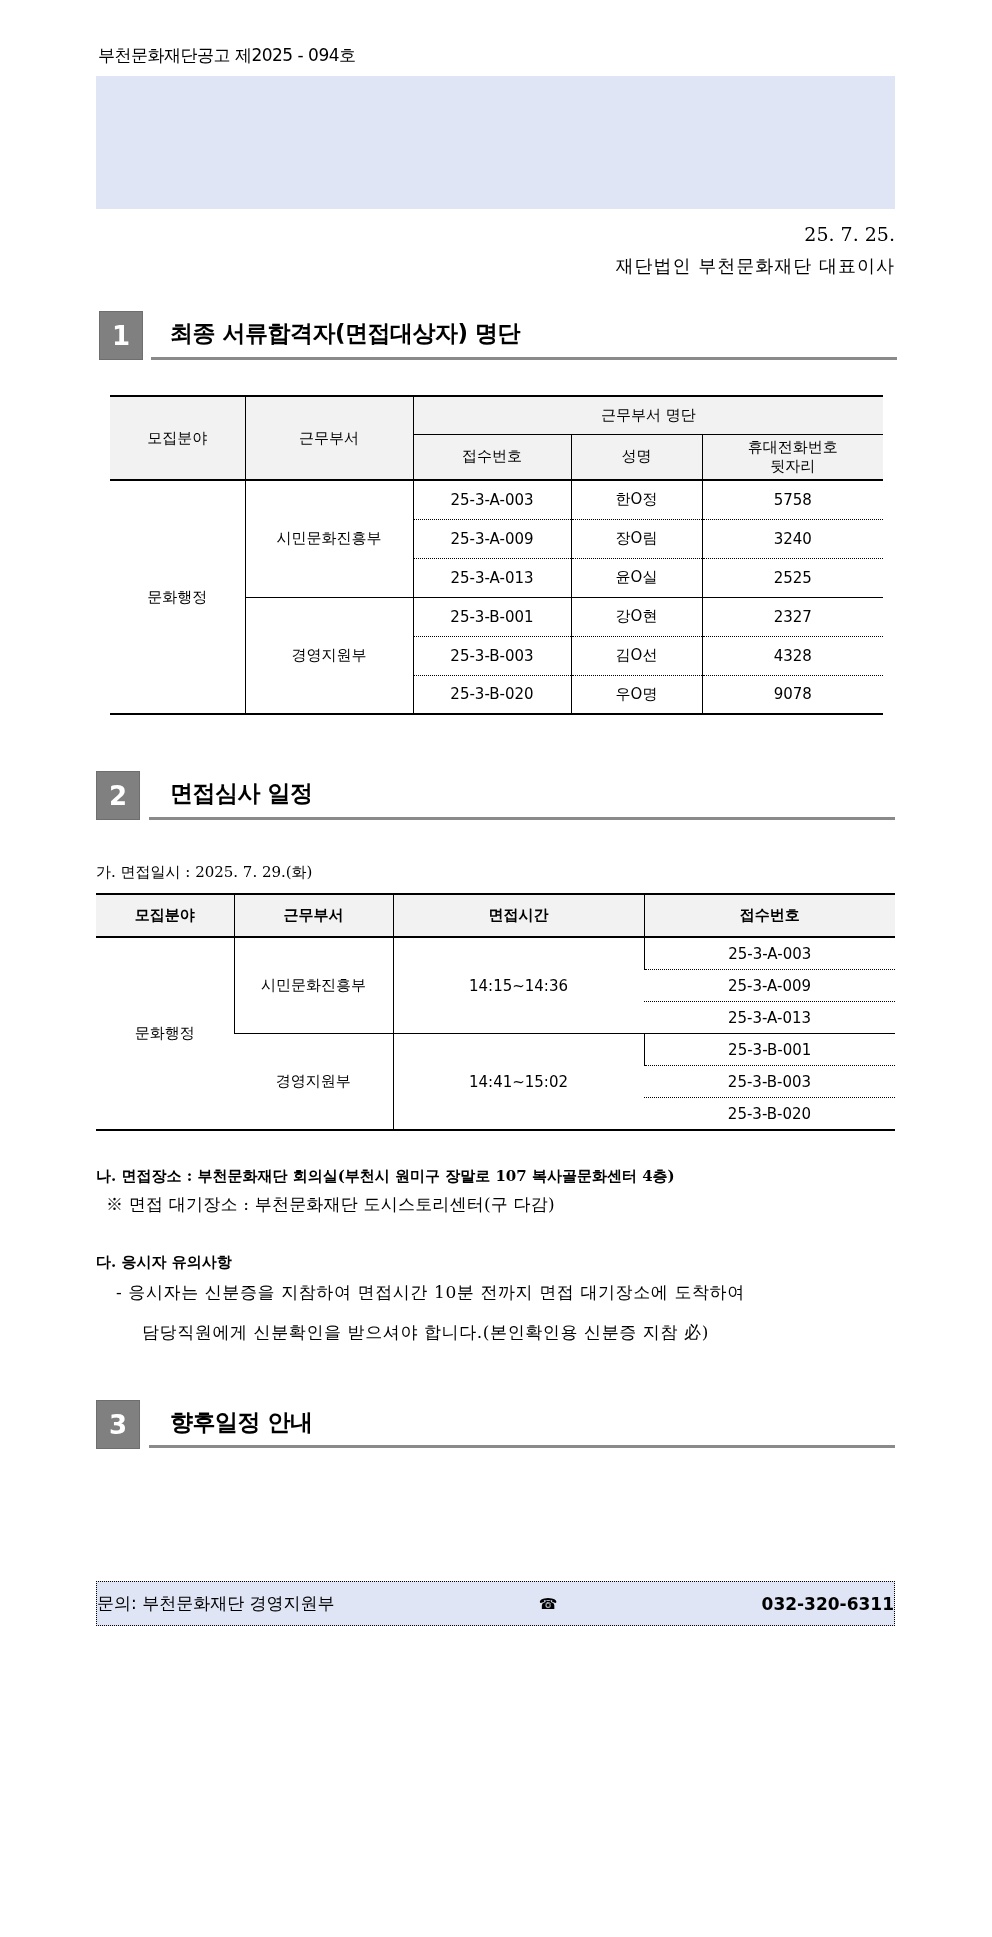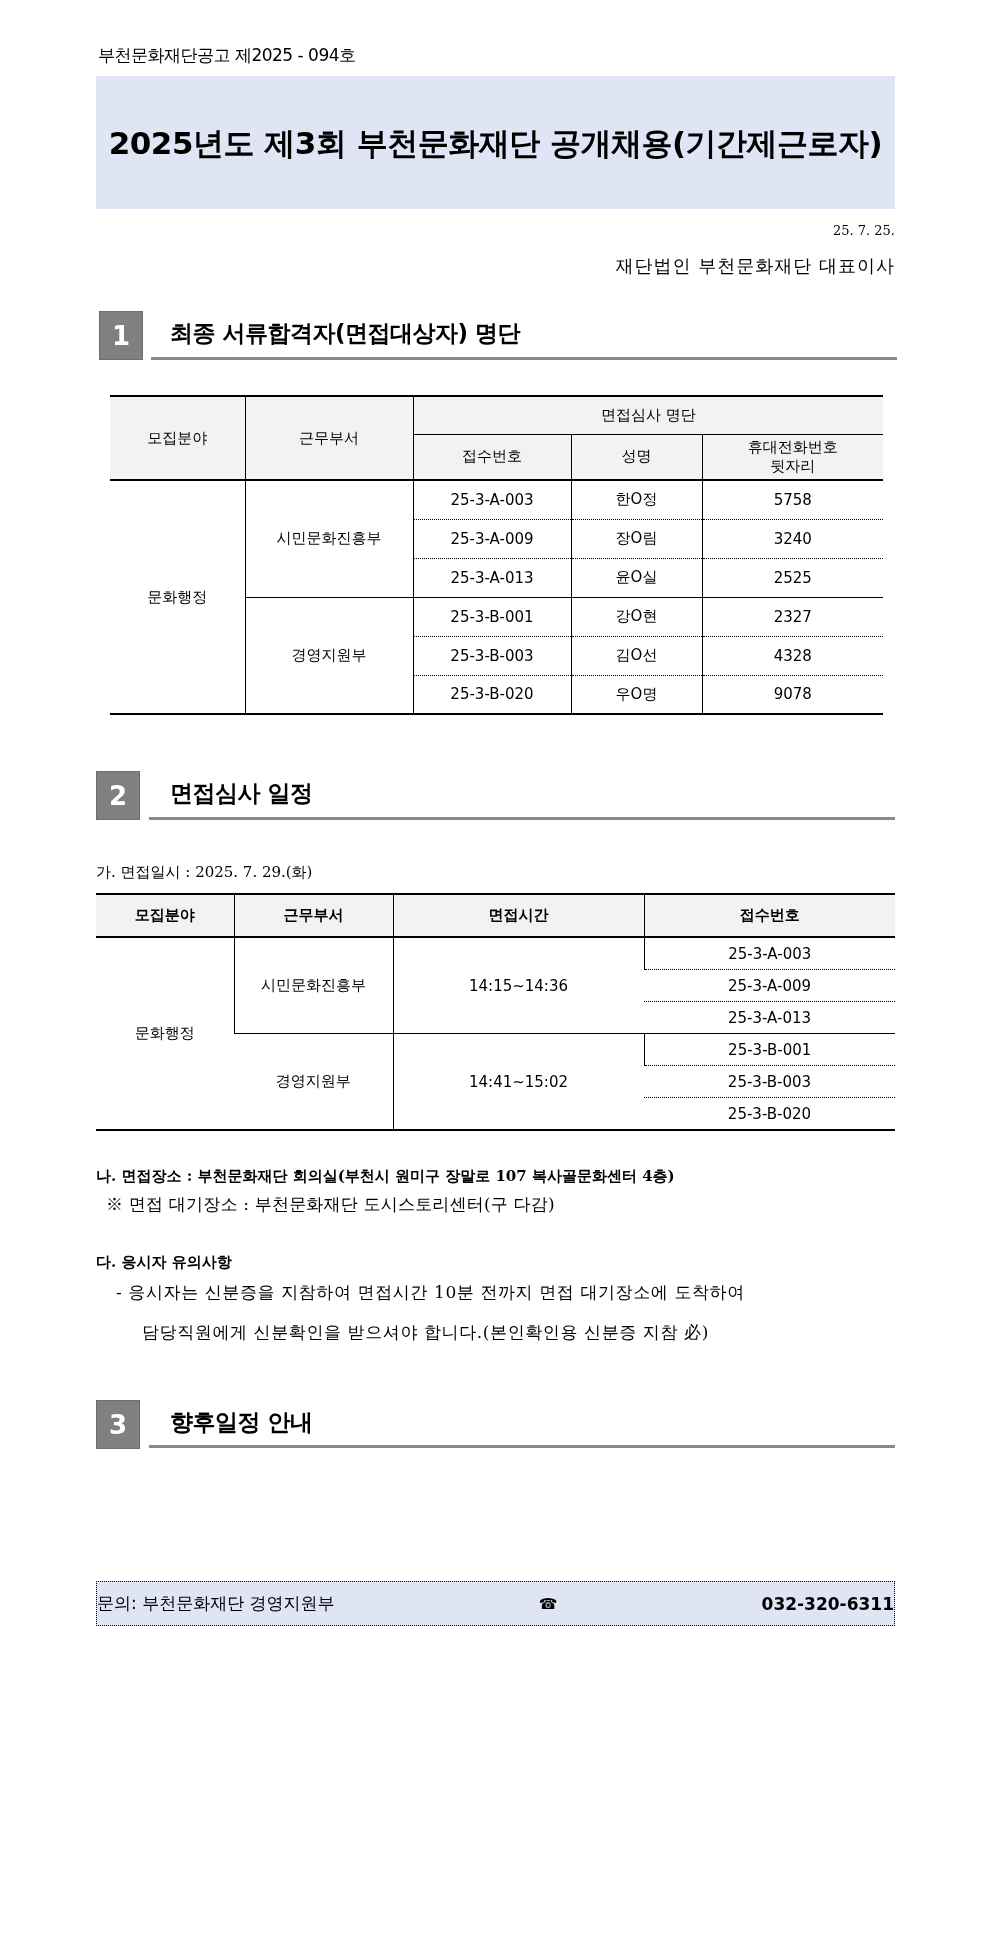--- a/index.html
+++ b/index.html
@@ -3,21 +3,21 @@
 <meta charset="utf-8">
 <style>
   html, body { margin: 0; padding: 0; background: #ffffff; }
   body { width: 992px; height: 1937px; position: relative; overflow: hidden;
          font-family: "DejaVu Sans", "Liberation Sans", sans-serif; color: #000; }
   .abs { position: absolute; }
   .notice-no { left: 98px; top: 44px; font-size: 17px; letter-spacing: -0.5px; }
   .title-box { left: 96px; top: 76px; width: 799px; height: 133px; background: #dfe5f5;
                display: flex; flex-direction: column; align-items: center; justify-content: center; }
   .title-line { font-weight: bold; font-size: 31px; letter-spacing: -0.5px; line-height: 50px; white-space: nowrap; }
-  .date-line { right: 97px; top: 223px; font-family: "DejaVu Serif", "Liberation Serif", serif; font-size: 13px; }
+  .date-line { right: 97px; top: 223px; font-family: "DejaVu Serif", "Liberation Serif", serif; font-size: 19px; }
   .sign-line { right: 97px; top: 254px; font-family: "DejaVu Serif", "Liberation Serif", serif; font-size: 18px; letter-spacing: 1px; }
 
   .sec-num { width: 44px; height: 49px; background: #808080; color: #fff; font-weight: bold;
              font-size: 26px; display: flex; align-items: center; justify-content: center;
              box-shadow: inset 0 0 0 1px #6e6e6e; }
   .sec-title { font-weight: bold; font-size: 23px; letter-spacing: -0.5px; white-space: nowrap; }
   .sec-rule { height: 3px; background: #8a8a8a; }
 
   table { border-collapse: collapse; table-layout: fixed; }
   td, th { text-align: center; vertical-align: middle; padding: 0; font-weight: normal; }
@@ -55,21 +55,20 @@
              border: 1px dotted #000; display: flex; align-items: center; justify-content: space-between;
              font-size: 17px; white-space: nowrap; }
   .contact .phone { font-weight: bold; }
 </style>
 </head>
 <body>
 
 <div class="abs notice-no">부천문화재단공고 제2025 - 094호</div>
 
 <div class="abs title-box">
-  <div class="title-line">2025년도 제3회 부천문화재단 공개채용(기간제근로자)</div>
 </div>
 
 <div class="abs date-line">25. 7. 25.</div>
 <div class="abs sign-line">재단법인 부천문화재단 대표이사</div>
 
 <div class="abs sec-num" style="left:99px; top:311px;">1</div>
 <div class="abs sec-title" style="left:170px; top:318px;">최종 서류합격자(면접대상자) 명단</div>
 <div class="abs sec-rule" style="left:151px; top:357px; width:746px;"></div>
 
 <table class="abs t1">
@@ -77,21 +76,21 @@
     <col style="width:135px">
       <col style="width:168px">
       <col style="width:158px">
       <col style="width:131px">
       <col style="width:181px">
   </colgroup>
   <thead>
     <tr style="height:38px;">
       <th rowspan="2" class="hmain">모집분야</th>
       <th rowspan="2" class="hmain">근무부서</th>
-      <th colspan="3">면접심사 명단</th>
+      <th colspan="3">근무부서 명단</th>
     </tr>
     <tr class="hsub" style="height:46px;">
       <th>접수번호</th>
       <th>성명</th>
       <th style="line-height:19px;">
         <span>휴대전화번호</span><br>
         <span>뒷자리</span>
       </th>
     </tr>
   </thead>

